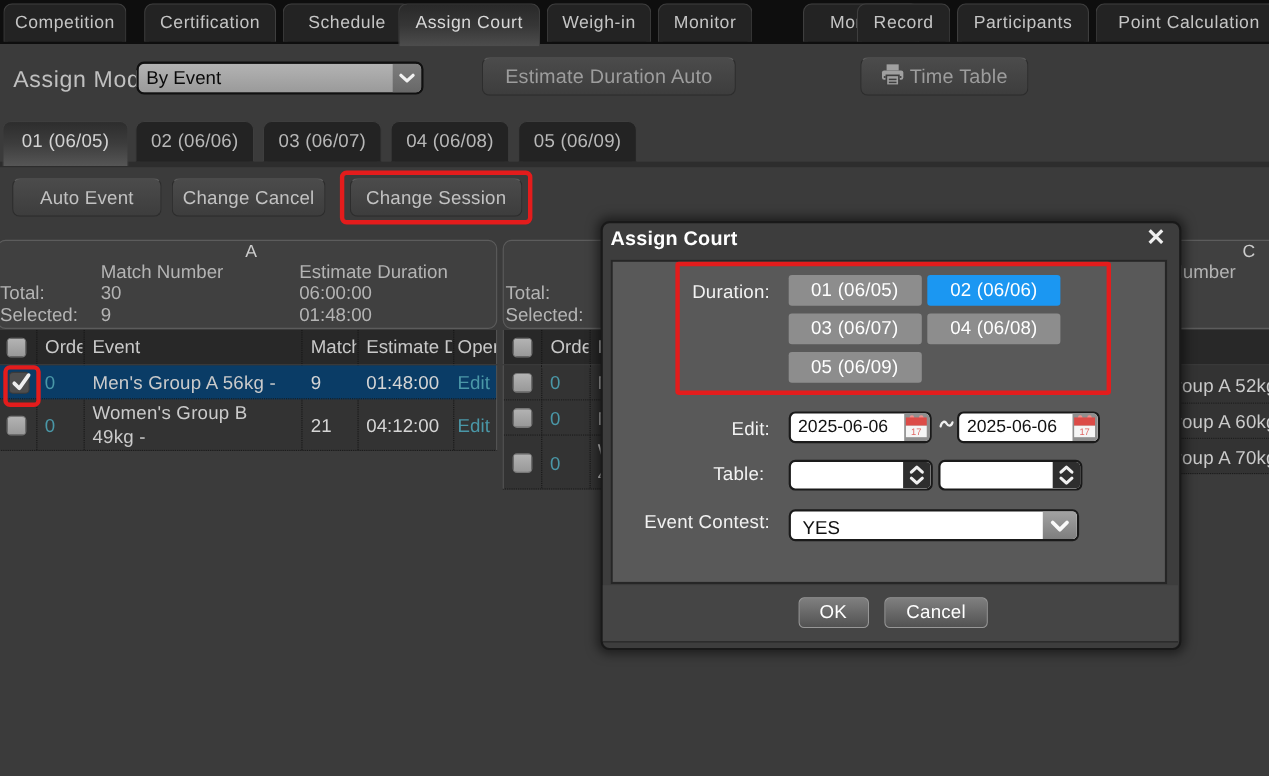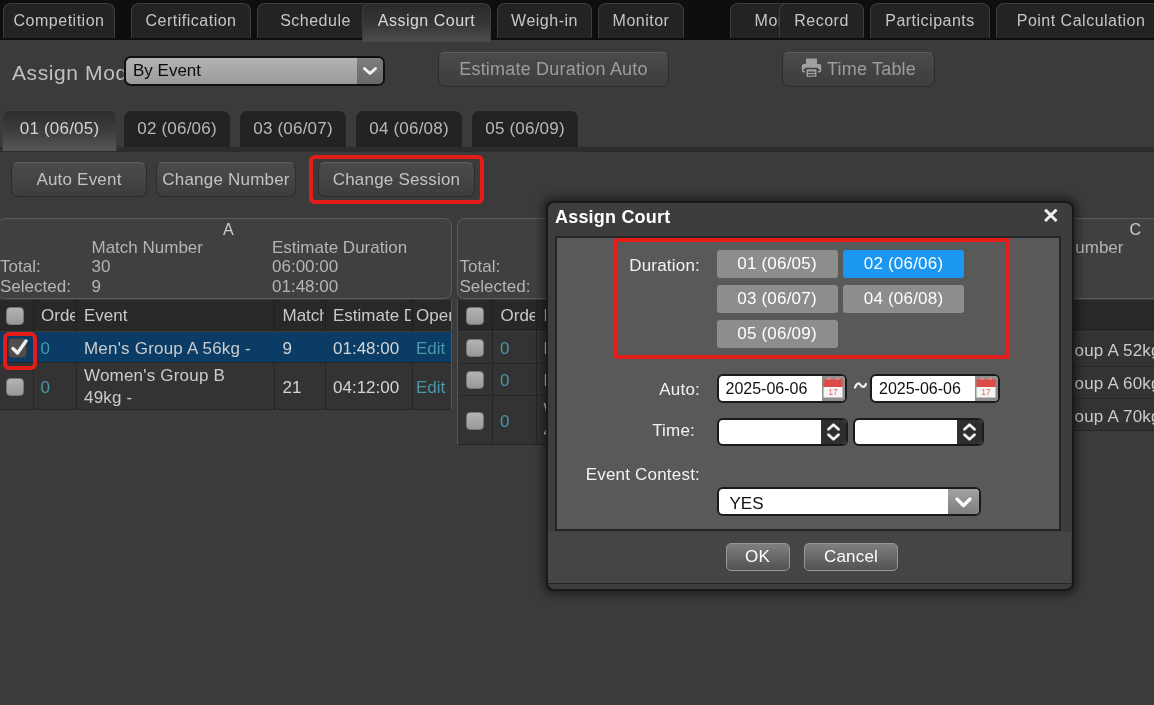--- a/index.html
+++ b/index.html
@@ -79,21 +79,21 @@
 <rect x="7" y="13.5" width="7" height="1.4" fill="#3f3f3f"></rect>
 <rect x="7" y="16.2" width="7" height="1.4" fill="#3f3f3f"></rect>
 </svg><span>Time Table</span></div>
 <div class="abs stab act" style="left:2px;width:115px;">01 (06/05)</div>
 <div class="abs stab" style="left:123px;width:108px;">02 (06/06)</div>
 <div class="abs stab" style="left:239px;width:108px;">03 (06/07)</div>
 <div class="abs stab" style="left:355px;width:108px;">04 (06/08)</div>
 <div class="abs stab" style="left:471px;width:108px;">05 (06/09)</div>
 <div class="abs" style="left:0;top:147px;width:1154px;height:5px;background:#2d2d2d;z-index:1;"></div>
 <div class="abs gbtn bright" style="left:11px;top:162px;width:136px;height:35px;line-height:33px;">Auto Event</div>
-<div class="abs gbtn bright" style="left:156px;top:162px;width:140px;height:35px;line-height:33px;">Change Number</div>
+<div class="abs gbtn bright" style="left:156px;top:162px;width:140px;height:35px;line-height:33px;">Change Cancel</div>
 <div class="abs redbox" style="left:309px;top:155px;width:175px;height:49px;"></div>
 <div class="abs gbtn bright" style="left:318px;top:162px;width:157px;height:35px;line-height:33px;">Change Session</div>
 <div class="abs sumbox" style="left:-3.0px;top:218px;width:455px;height:81px;z-index:2;"></div>
 <div class="abs" style="left:223.0px;top:221px;font-size:16px;color:#cccccc;z-index:2;">A</div>
 <div class="abs" style="left:91.5px;top:238px;font-size:17px;color:#b4b4b4;z-index:2;">Match Number</div>
 <div class="abs" style="left:272.0px;top:238px;font-size:17px;color:#b4b4b4;z-index:2;">Estimate Duration</div>
 <div class="abs" style="left:0.0px;top:257px;font-size:17px;color:#b4b4b4;z-index:2;">Total:</div>
 <div class="abs" style="left:0.0px;top:277px;font-size:17px;color:#b4b4b4;z-index:2;">Selected:</div>
 <div class="abs" style="left:91.5px;top:257px;font-size:17px;color:#b4b4b4;z-index:2;">30</div>
 <div class="abs" style="left:91.5px;top:277px;font-size:17px;color:#b4b4b4;z-index:2;">9</div>
@@ -232,21 +232,21 @@
 <div class="abs" id="mbody"></div>
 <div class="abs" style="left:548px;top:532px;width:523px;height:51px;background:#454545;z-index:11;"></div>
 <div class="abs" style="left:548px;top:583px;width:523px;height:1px;background:#252525;z-index:11;"></div>
 <div class="abs redbox" style="left:613.5px;top:238px;width:396px;height:121px;z-index:15;border-radius:3px;"></div>
 <div class="abs mlabel" style="left:600px;top:256px;width:100px;">Duration:</div>
 <div class="abs sesbtn" style="left:716.5px;top:250.0px;width:121px;">01 (06/05)</div>
 <div class="abs sesbtn blue" style="left:843.0px;top:250.0px;width:121px;">02 (06/06)</div>
 <div class="abs sesbtn" style="left:716.5px;top:284.5px;width:121px;">03 (06/07)</div>
 <div class="abs sesbtn" style="left:843.0px;top:284.5px;width:121px;">04 (06/08)</div>
 <div class="abs sesbtn" style="left:716.5px;top:320.0px;width:121px;">05 (06/09)</div>
-<div class="abs mlabel" style="left:600px;top:380px;width:100px;">Auto:</div>
+<div class="abs mlabel" style="left:600px;top:380px;width:100px;">Edit:</div>
 <div class="abs winput" style="left:716.5px;top:374px;width:130px;height:29px;overflow:hidden;">
 <div style="position:absolute;left:7px;top:4px;">2025-06-06</div>
 <div style="position:absolute;right:0;top:0;bottom:0;width:23px;background:#8f8f8f;padding:2px 1px;">
       <svg width="20" height="21" viewBox="0 0 20 21" style="position:absolute;left:1px;top:1px;">
 <rect x="4" y="0.5" width="4" height="5" rx="1.8" fill="#ee8e8b"></rect>
 <rect x="12.5" y="0.5" width="4" height="5" rx="1.8" fill="#ee8e8b"></rect>
 <rect x="0.5" y="2.5" width="19" height="7.5" fill="#dc4b47"></rect>
 <rect x="0.5" y="10" width="19" height="10.5" fill="#f5f5f5"></rect>
 <text x="10" y="18" font-size="8.5" fill="#e06663" text-anchor="middle" font-family="Liberation Sans">17</text>
 </svg>
@@ -260,39 +260,39 @@
 <div style="position:absolute;right:0;top:0;bottom:0;width:23px;background:#8f8f8f;padding:2px 1px;">
       <svg width="20" height="21" viewBox="0 0 20 21" style="position:absolute;left:1px;top:1px;">
 <rect x="4" y="0.5" width="4" height="5" rx="1.8" fill="#ee8e8b"></rect>
 <rect x="12.5" y="0.5" width="4" height="5" rx="1.8" fill="#ee8e8b"></rect>
 <rect x="0.5" y="2.5" width="19" height="7.5" fill="#dc4b47"></rect>
 <rect x="0.5" y="10" width="19" height="10.5" fill="#f5f5f5"></rect>
 <text x="10" y="18" font-size="8.5" fill="#e06663" text-anchor="middle" font-family="Liberation Sans">17</text>
 </svg>
     </div>
 </div>
-<div class="abs mlabel" style="left:595px;top:421px;width:100px;">Time:</div>
+<div class="abs mlabel" style="left:595px;top:421px;width:100px;">Table:</div>
 <div class="abs winput" style="left:716.5px;top:418px;width:131px;height:28px;overflow:hidden;">
 <div style="position:absolute;right:0;top:0;bottom:0;width:25px;background:#2e2e2e;">
 <svg width="25" height="24" viewBox="0 0 25 24" style="position:absolute;left:0;top:0;">
 <polyline points="7.5,9.3 12.5,4.7 17.5,9.3" fill="none" stroke="#f0f0f0" stroke-width="2.8" stroke-linecap="round" stroke-linejoin="round"></polyline>
 <polyline points="7.5,14.7 12.5,19.3 17.5,14.7" fill="none" stroke="#f0f0f0" stroke-width="2.8" stroke-linecap="round" stroke-linejoin="round"></polyline>
 </svg>
     </div>
   </div>
 <div class="abs winput" style="left:853.0px;top:418px;width:131px;height:28px;overflow:hidden;">
 <div style="position:absolute;right:0;top:0;bottom:0;width:25px;background:#2e2e2e;">
 <svg width="25" height="24" viewBox="0 0 25 24" style="position:absolute;left:0;top:0;">
 <polyline points="7.5,9.3 12.5,4.7 17.5,9.3" fill="none" stroke="#f0f0f0" stroke-width="2.8" stroke-linecap="round" stroke-linejoin="round"></polyline>
 <polyline points="7.5,14.7 12.5,19.3 17.5,14.7" fill="none" stroke="#f0f0f0" stroke-width="2.8" stroke-linecap="round" stroke-linejoin="round"></polyline>
 </svg>
     </div>
   </div>
 <div class="abs mlabel" style="left:560px;top:465px;width:140px;">Event Contest:</div>
-<div class="abs winput" style="left:716.5px;top:463px;width:264px;height:29px;overflow:hidden;margin-top:24px;">
+<div class="abs winput" style="left:716.5px;top:463px;width:264px;height:29px;overflow:hidden;">
 <div style="position:absolute;left:11px;top:5px;font-size:17px;">YES</div>
 <div style="position:absolute;right:0;top:0;bottom:0;width:31px;background:linear-gradient(180deg,#a2a2a2,#7e7e7e);">
 <svg width="31" height="25" viewBox="0 0 31 25" style="position:absolute;left:0;top:0;">
 <polyline points="9,10 15.5,16.5 22,10" fill="none" stroke="#fafafa" stroke-width="3.4" stroke-linecap="round" stroke-linejoin="round"></polyline>
 </svg>
     </div>
   </div>
 <div class="abs okbtn" style="left:725.5px;top:543px;width:64px;height:28px;">OK</div>
 <div class="abs okbtn" style="left:804px;top:543px;width:94px;height:28px;">Cancel</div>
 

